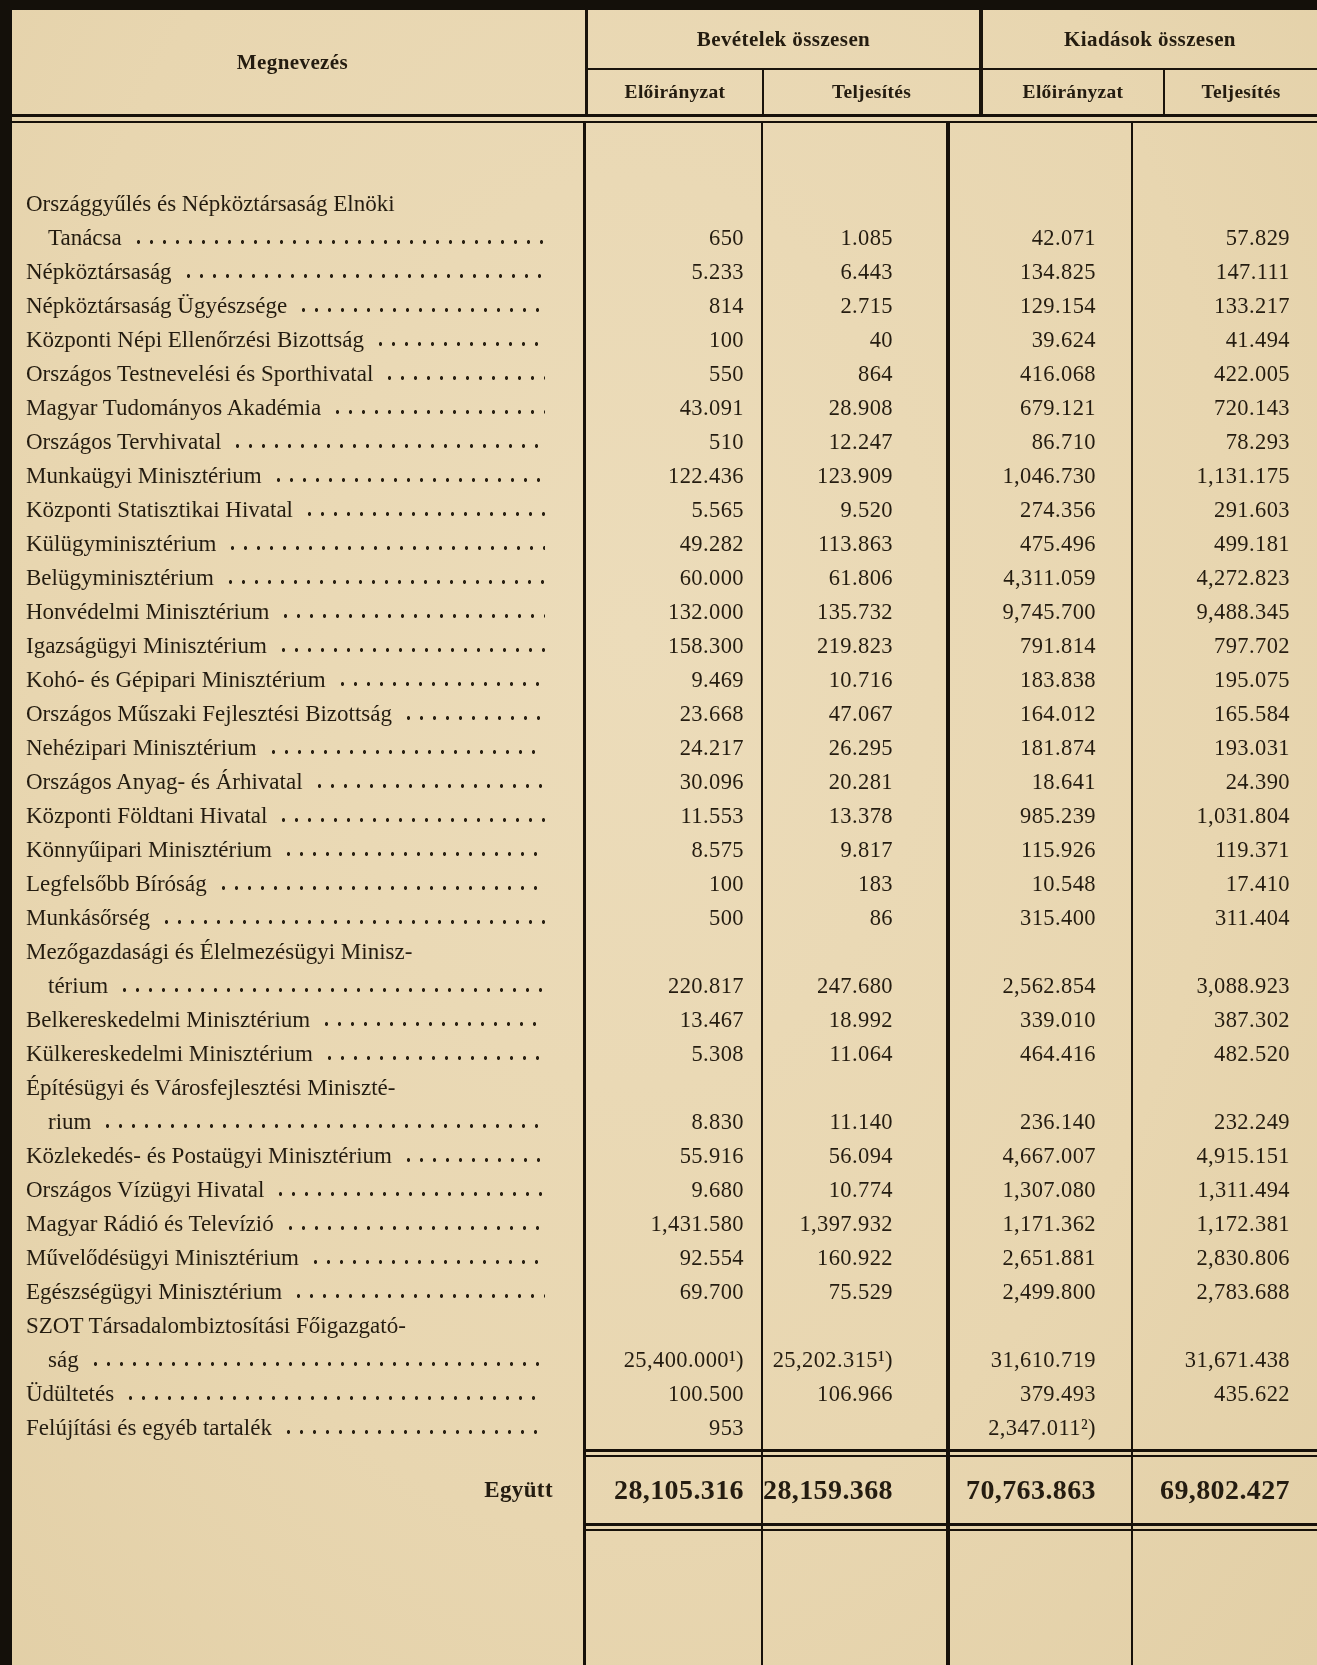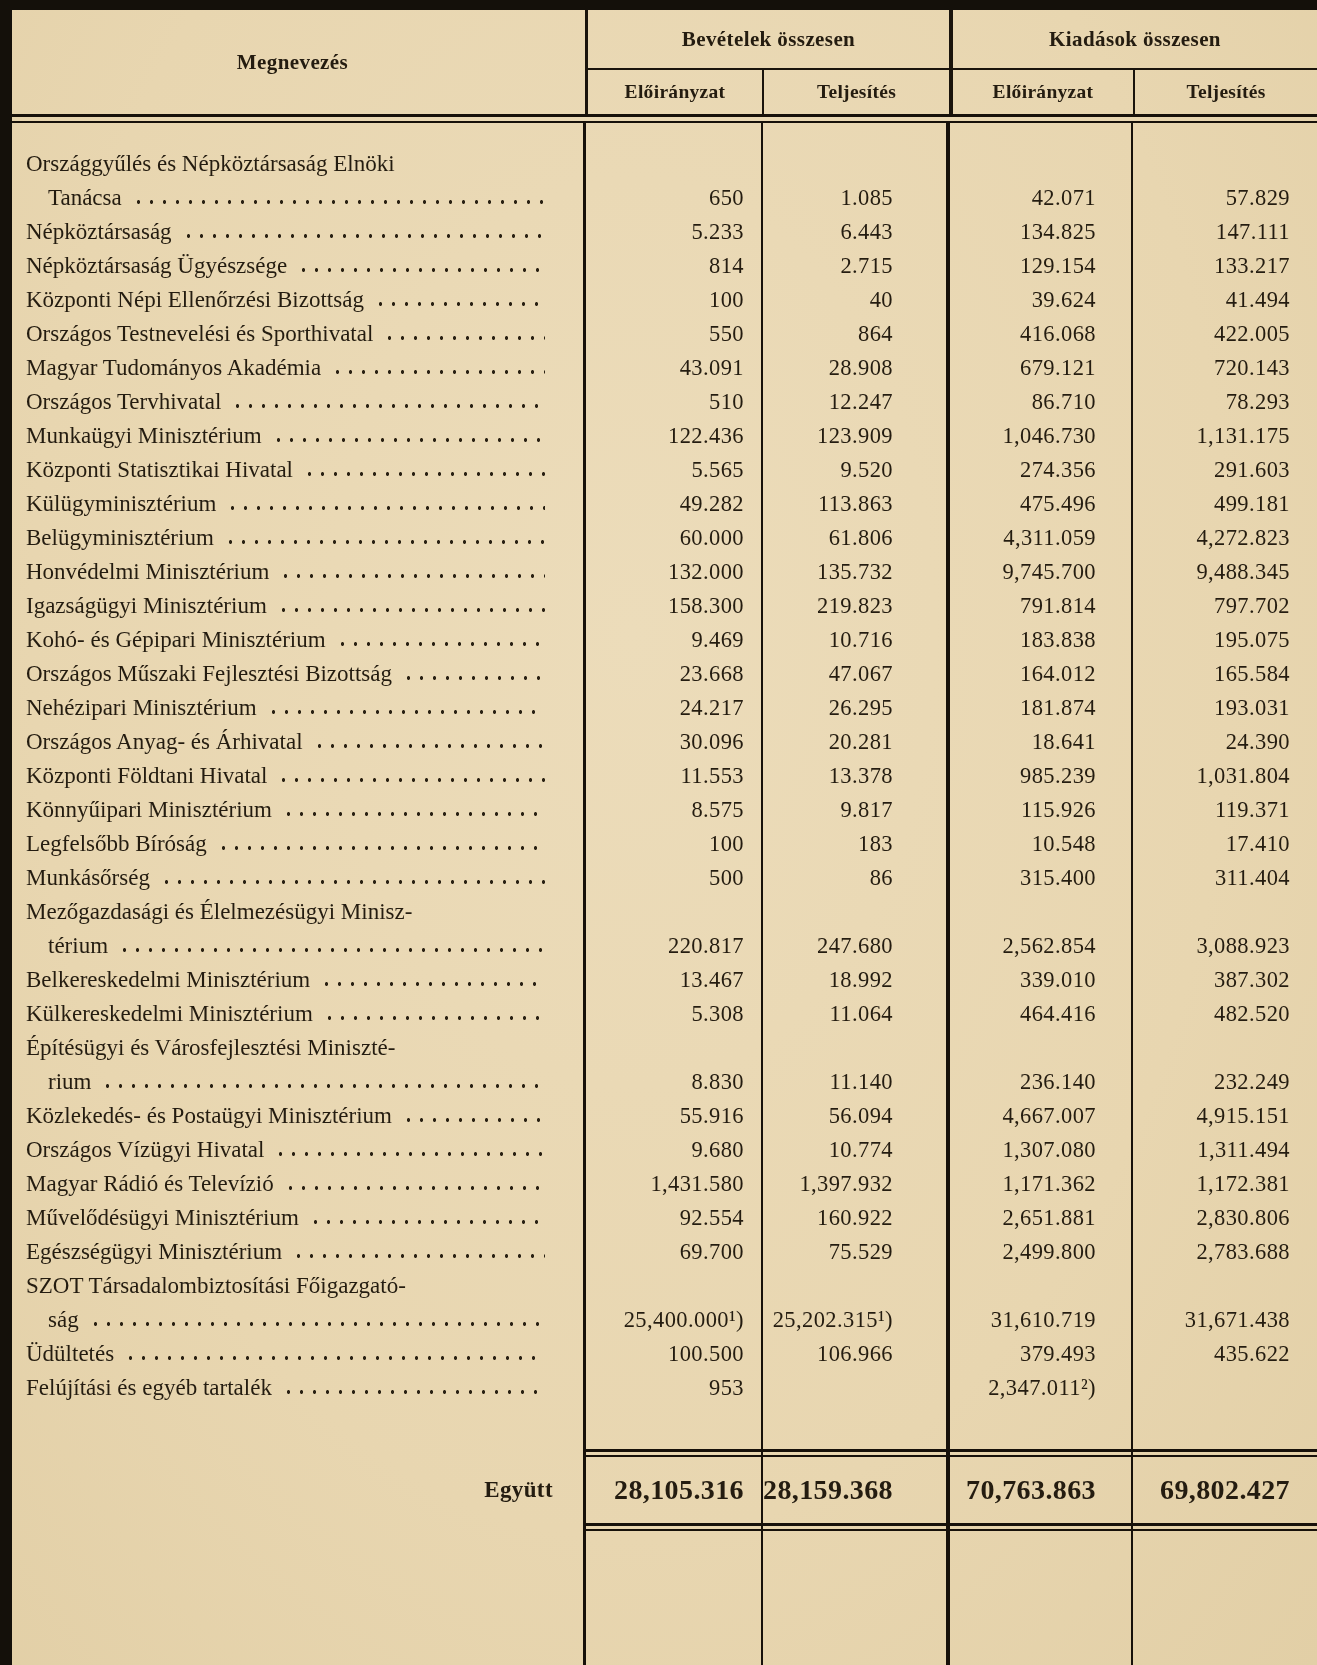--- a/index.html
+++ b/index.html
@@ -22,21 +22,21 @@
 
   
   .thead { display: flex; height: 104px; flex: none; }
   .th-name {
     width: 585px; box-sizing: border-box;
     display: flex; align-items: center; justify-content: center;
   }
   .th-name span { font-weight: bold; font-size: 21px; letter-spacing: 0.4px; }
   .th-groups { flex: 1; display: flex; border-left: 3px solid #1a140c; }
   .group { box-sizing: border-box; display: flex; flex-direction: column; }
-  .group.g1 { width: 361px; }
+  .group.g1 { width: 391px; }
   .group.g2 { flex: 1; border-left: 4px solid #1a140c; }
   .group-label {
     height: 58px; display: flex; align-items: center; justify-content: center;
     border-bottom: 2px solid #1a140c;
     font-weight: bold; font-size: 21px; letter-spacing: 0.4px;
   }
   .subrow { flex: 1; display: flex; }
   .sub {
     box-sizing: border-box; display: flex; align-items: center; justify-content: center;
     font-weight: bold; font-size: 19.5px; letter-spacing: 0.3px;
@@ -61,21 +61,21 @@
 
   #rows { padding-top: 24px; }
   .row {
     display: grid;
     grid-template-columns: 585px 177px 187px 183px 185px;
     align-items: end;
     height: 34px;
   }
   .row.two { height: 68px; }
   .cell { box-sizing: border-box; }
-  .cell.name { padding-left: 26px; padding-right: 40px; font-size: 23px; }
+  .cell.name { padding-left: 26px; padding-right: 40px; font-size: 23px; margin-top: 40px; }
   .nline { display: flex; align-items: baseline; line-height: 34px; white-space: nowrap; }
   .nline .ntext { flex: none; }
   .nline.indent { padding-left: 22px; }
   .leader {
     flex: 1; height: 6px; margin-left: 10px; margin-bottom: 5px; min-width: 0;
     background-image: radial-gradient(circle, #2a2113 1.7px, rgba(0,0,0,0) 1.9px);
     background-size: 13px 6px; background-position: left center; background-repeat: repeat-x;
   }
   .cell.val {
     font-size: 22.5px; letter-spacing: 0.4px; line-height: 34px;

